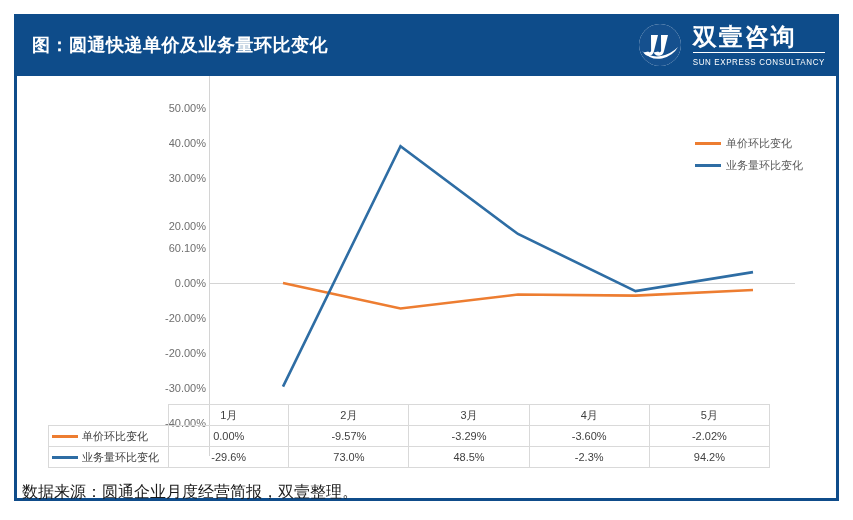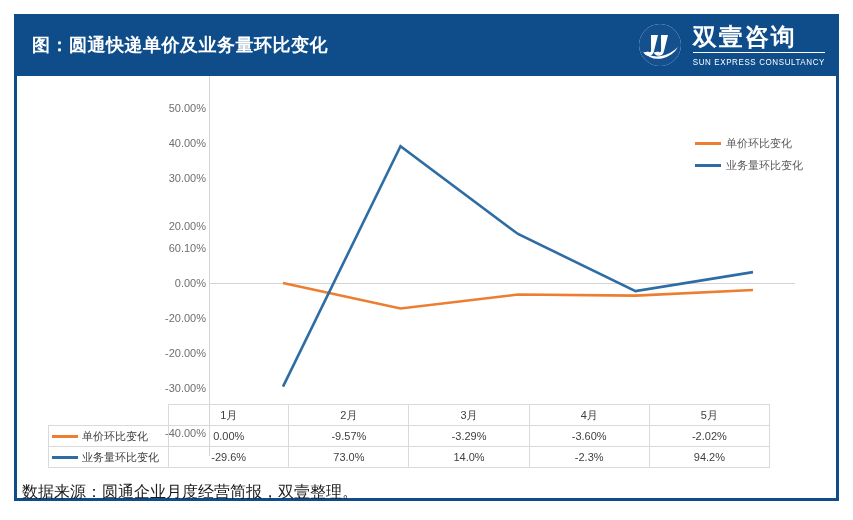--- a/index.html
+++ b/index.html
@@ -255,21 +255,21 @@
     <div class="ytick-col">
       <span class="ytick" style="top:32px">50.00%</span>
       <span class="ytick" style="top:67px">40.00%</span>
       <span class="ytick" style="top:102px">30.00%</span>
       <span class="ytick" style="top:150px">20.00%</span>
       <span class="ytick" style="top:172px">60.10%</span>
       <span class="ytick" style="top:207px">0.00%</span>
       <span class="ytick" style="top:242px">-20.00%</span>
       <span class="ytick" style="top:277px">-20.00%</span>
       <span class="ytick" style="top:312px">-30.00%</span>
-      <span class="ytick" style="top:357px">-40.00%</span>
+      <span class="ytick" style="top:347px">-40.00%</span>
     </div>
 
     <div class="plot">
       <div class="axis-line-v"></div>
       <div class="zero-line" style="top:207px"></div>
 
       <svg id="series-svg" width="586" height="380">
           <polyline points="74,207 191.5,232.55 309,218.515 426.5,219.6 544,214.07" fill="none" stroke="#ED7D31" stroke-width="2.6" stroke-linejoin="miter" stroke-linecap="butt"></polyline>
           <polyline points="74,310.6 191.5,70.14999999999999 309,158 426.5,215.05 544,196.15" fill="none" stroke="#2E6DA4" stroke-width="2.6" stroke-linejoin="miter" stroke-linecap="butt"></polyline>
         </svg>
@@ -312,21 +312,21 @@
       </tr>
       <tr>
         <td class="rowhead">
           <span class="rowhead-inner">
             <span class="rowhead-swatch" style="background:#2E6DA4"></span>
             <span>业务量环比变化</span>
           </span>
         </td>
         <td>-29.6%</td>
         <td>73.0%</td>
-        <td>14.0%</td>
+        <td>48.5%</td>
         <td>-2.3%</td>
         <td>94.2%</td>
       </tr>
     </tbody>
   </table>
 
   <div class="footer">数据来源：圆通企业月度经营简报，双壹整理。</div>
 
 </div>
 

